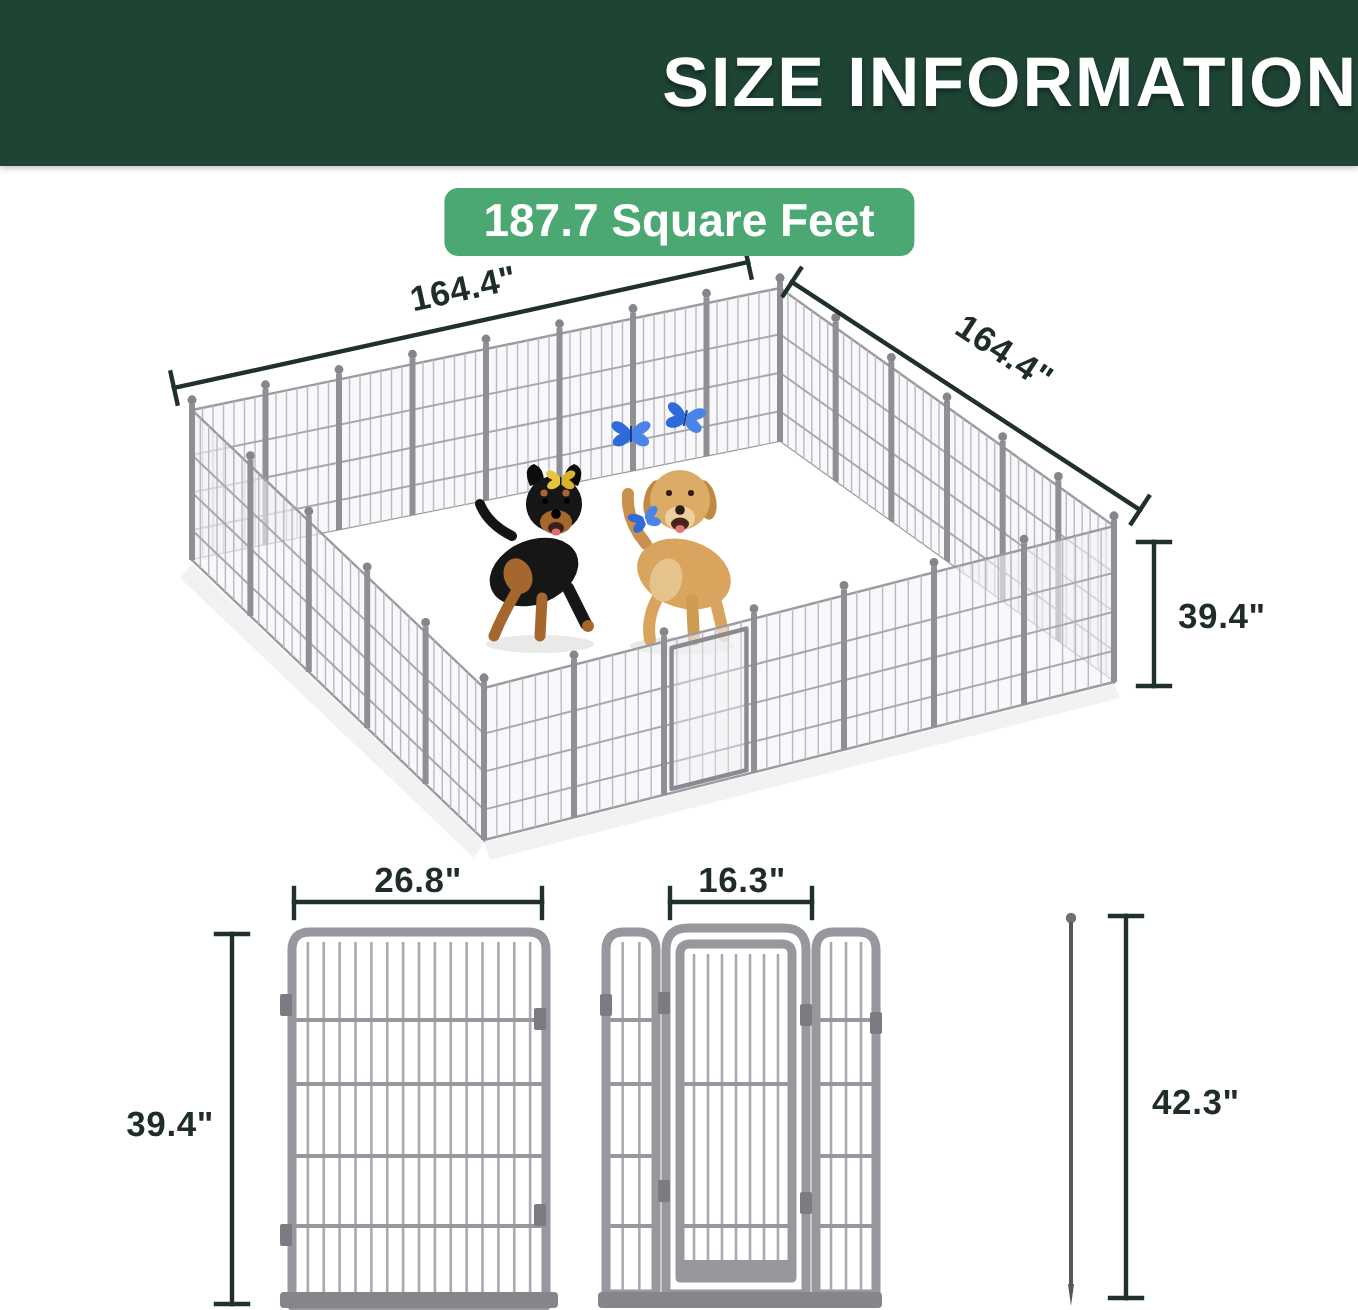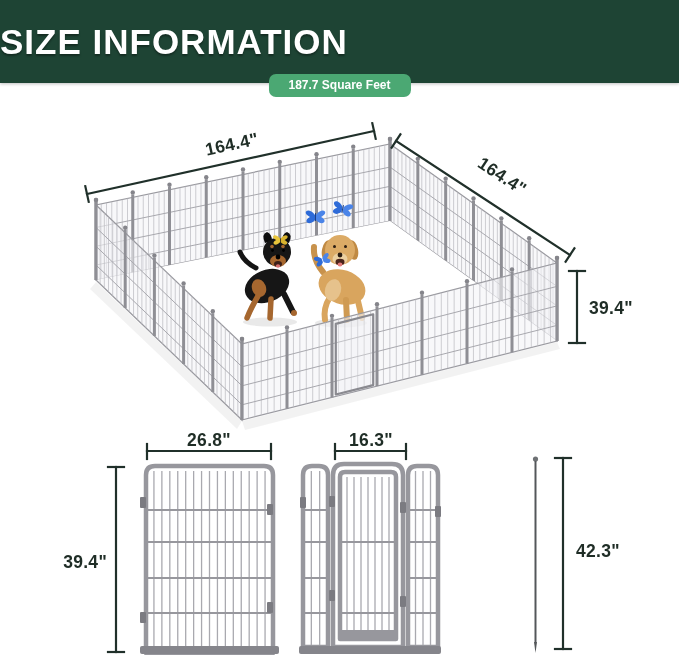--- a/index.html
+++ b/index.html
@@ -1,20 +1,20 @@
 <!DOCTYPE html>
 <html><head>
 <meta charset="utf-8">
 <style>
   html,body{margin:0;padding:0;background:#fff;font-family:"Liberation Sans",sans-serif;}
   .page{position:relative;width:679px;height:655px;overflow:hidden;background:#ffffff;}
   .page svg{position:absolute;top:0;left:0;}
-  .header{position:absolute;top:0;left:0;width:100%;height:83px;display:flex;align-items:center;justify-content:flex-start;box-shadow:0 1px 3px rgba(0,0,0,.25);}
+  .header{position:absolute;top:0;left:0;width:100%;height:83px;display:flex;align-items:center;justify-content:flex-end;box-shadow:0 1px 3px rgba(0,0,0,.25);}
   .header h1{margin:0;color:#ffffff;font-size:35px;font-weight:700;letter-spacing:1px;text-shadow:0 2px 2px rgba(0,0,0,.35);}
-  .badge{position:absolute;top:74px;left:50%;transform:translateX(-50%);color:#ffffff;font-weight:700;font-size:12px;line-height:1;padding:5px 20px 6px;border-radius:7px;white-space:nowrap;}
+  .badge{position:absolute;top:94px;left:50%;transform:translateX(-50%);color:#ffffff;font-weight:700;font-size:23px;line-height:1;padding:5px 20px 6px;border-radius:7px;white-space:nowrap;}
   .dim{font-family:"Liberation Sans",sans-serif;font-weight:700;font-size:17.5px;fill:#1F2D26;letter-spacing:.3px;}
   .dl{stroke:#20302A;stroke-width:2.2;stroke-linecap:square;fill:none;}
 </style>
 </head>
 <body>
 
 <div class="page">
 
   <svg width="679" height="655" viewBox="0 0 679 655">
 

